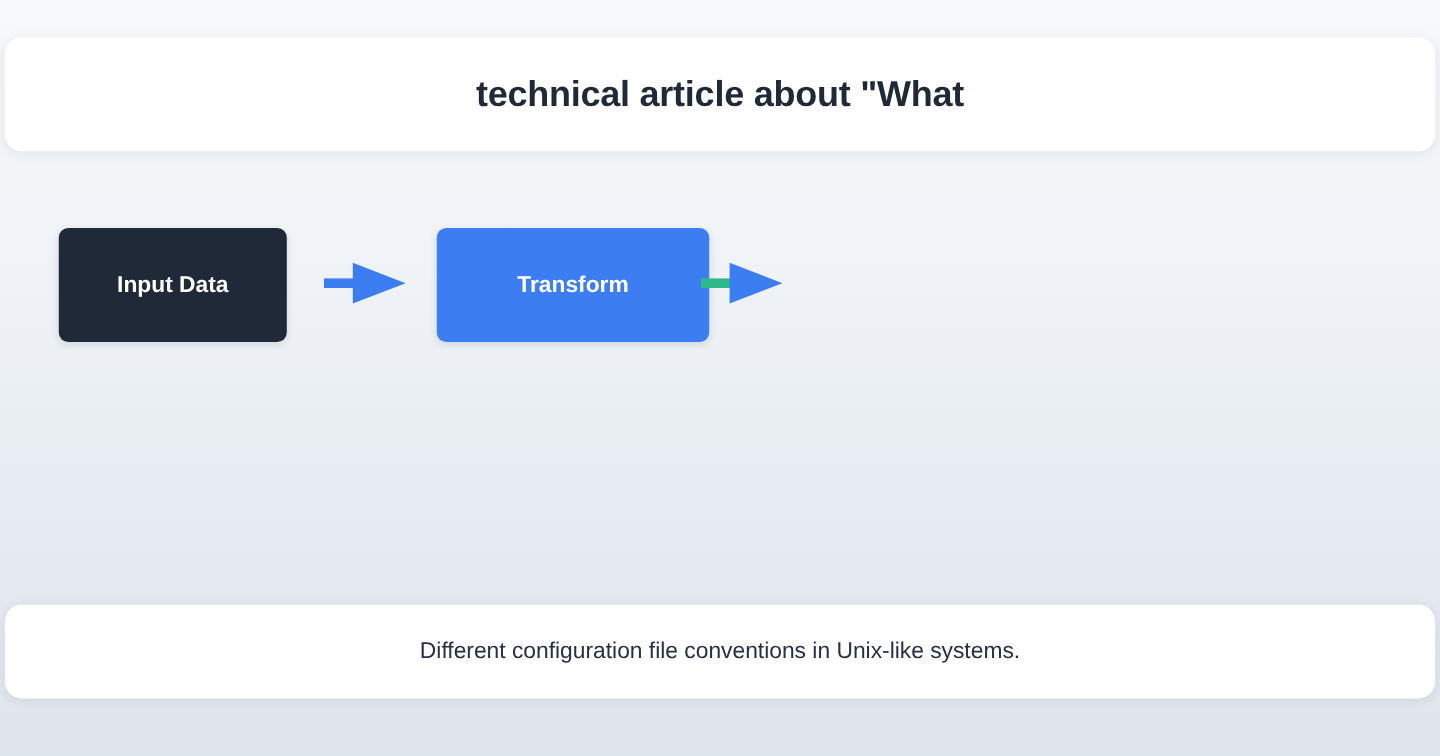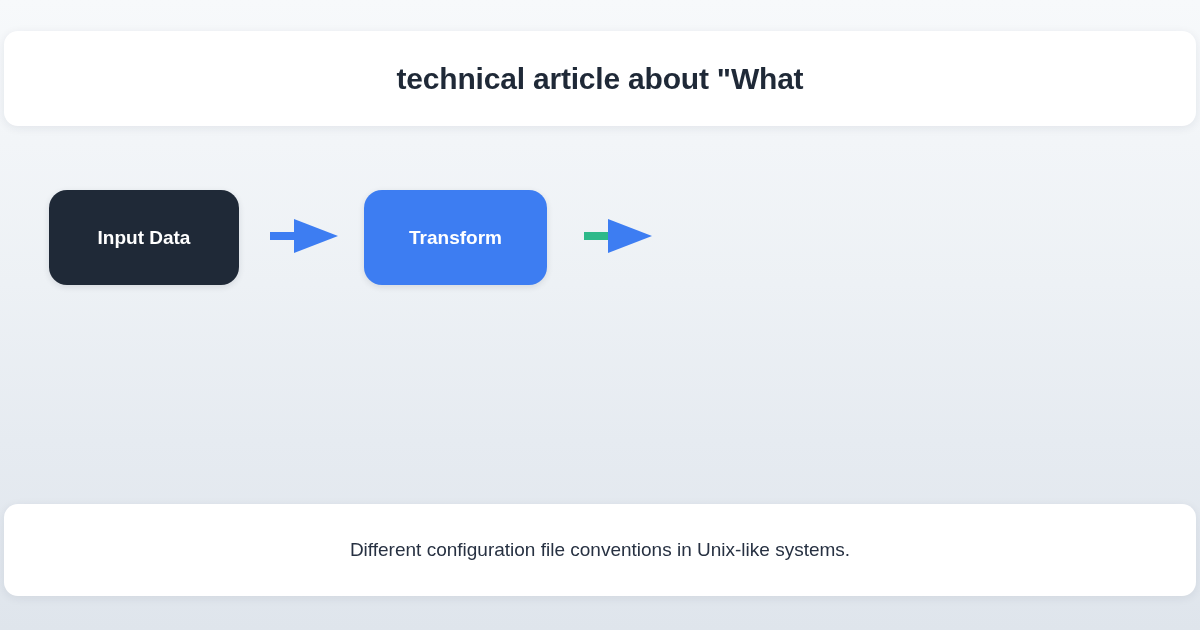--- a/index.html
+++ b/index.html
@@ -15,35 +15,35 @@
     position: absolute; left: 4px; width: 1192px;
     background: #ffffff; border-radius: 14px;
     box-shadow: 0 2px 10px rgba(30, 41, 59, 0.08);
     display: flex; align-items: center; justify-content: center;
   }
   .header-card { top: 31px; height: 95px; }
   .header-card h1 {
     margin: 0; font-size: 30px; font-weight: 700; color: #1f2937;
     letter-spacing: -0.2px; white-space: nowrap;
   }
-  .footer-card { top: 504px; height: 92px; }
+  .footer-card { top: 504px; height: 78px; }
   .footer-card p {
     margin: 0; font-size: 19px; font-weight: 400; color: #273142;
     white-space: nowrap;
   }
   .diagram { position: absolute; left: 0; top: 0; width: 1200px; height: 630px; }
   .node {
     position: absolute; top: 190px; height: 95px;
-    border-radius: 18px;
+    border-radius: 8px;
     display: flex; align-items: center; justify-content: center;
     color: #ffffff; font-weight: 700; font-size: 19px;
     box-shadow: 0 2px 6px rgba(30, 41, 59, 0.12);
   }
   .node-input  { left: 49px;  width: 190px; background: #1f2937; }
-  .node-transform { left: 364px; width: 183px; background: #3d7df2; }
+  .node-transform { left: 364px; width: 227px; background: #3d7df2; }
   .node-result { left: 679px; width: 189px; background: #1aa973; }
   .arrow { position: absolute; top: 218px; width: 68px; height: 36px; }
   .arrow-1 { left: 270px; }
   .arrow-2 { left: 584px; }
 </style>
 </head>
 <body>
 
 <div class="canvas">
 

